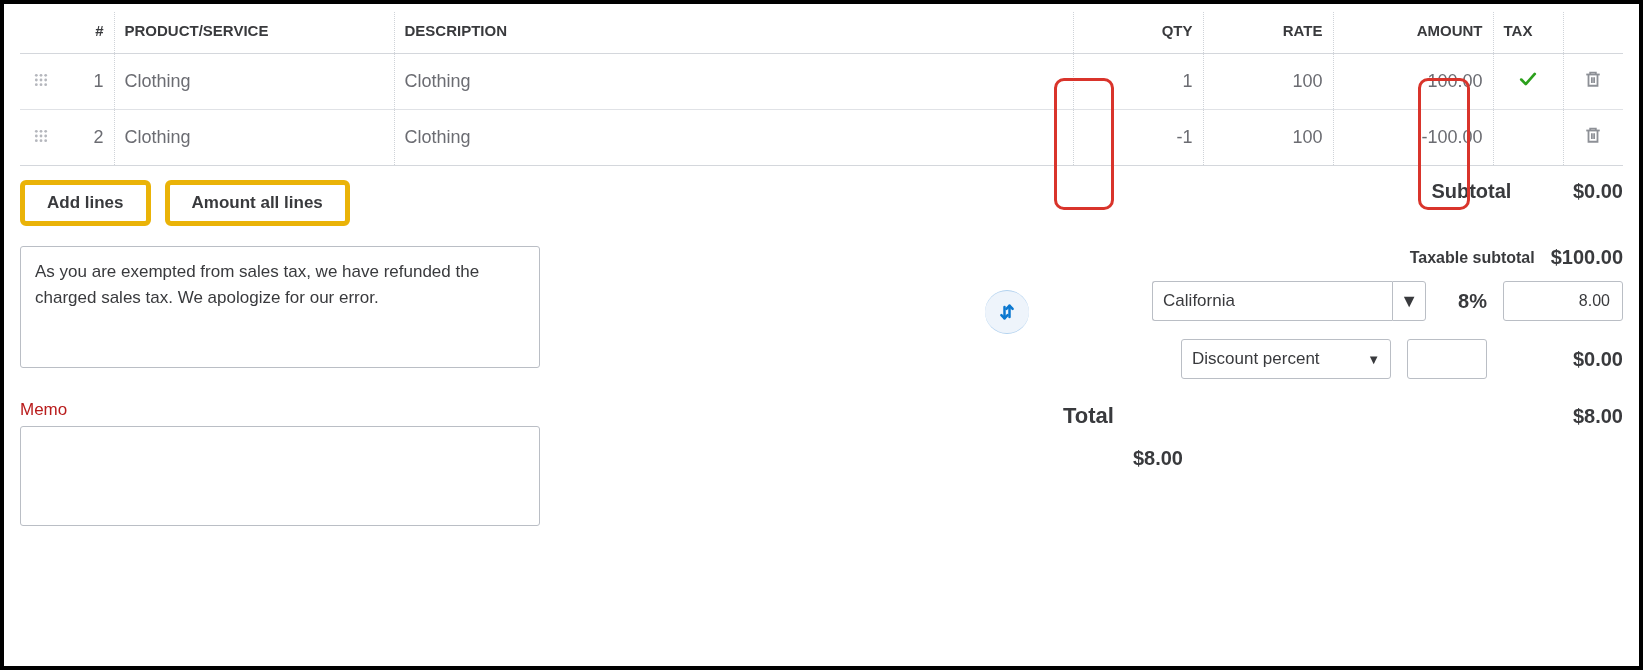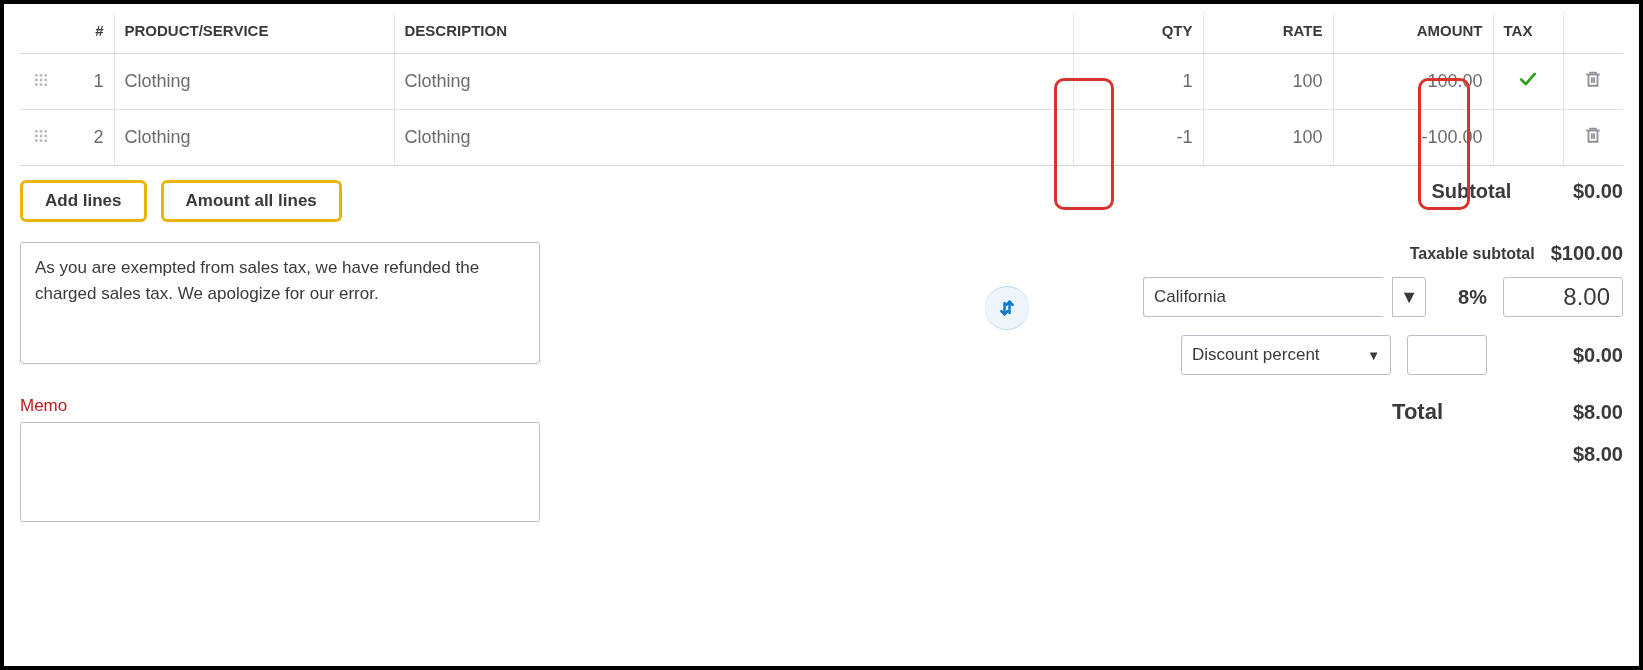--- a/index.html
+++ b/index.html
@@ -49,21 +49,21 @@
   table.lines td:first-child { border-right: none; }
   table.lines td.num-cell { color:#6b6c72; }
 
   .drag-handle { color:#b5b7bd; display:inline-flex; }
   .trash { color:#8d9096; display:inline-flex; cursor:pointer; }
   .checkmark { color:#2ca01c; display:inline-flex; }
 
   .below-row { display:flex; justify-content:space-between; align-items:flex-start; margin-top:14px; }
   .btn-row { display:flex; gap:14px; }
   .btn {
-    border:3px solid #eab308;
+    border:5px solid #eab308;
     border-radius:6px;
     background:#fff;
     padding:8px 22px;
     font-size:17px;
     font-weight:600;
     color:#393a3d;
     cursor:pointer;
   }
   .subtotal-line { text-align:right; font-size:20px; font-weight:700; color:#393a3d; }
   .subtotal-line .label { margin-right:56px;text-align:center; }
@@ -95,31 +95,31 @@
   .totals .row .lbl { font-size:17px; color:#393a3d; }
   .totals .row .val { width:120px; text-align:right; font-size:20px; font-weight:700; }
   .totals .row.small .lbl { font-size:16px; font-weight:700; color:#393a3d; }
   .totals .row.small .val { font-size:20px; }
   .select {
     border:1px solid #babec5; border-radius:3px; height:40px;
     display:flex; align-items:center; padding:0 10px; font-size:17px; color:#393a3d;
     background:#fff; cursor:pointer;
   }
   .select .caret { margin-left:auto; font-size:13px; color:#393a3d; }
-  .tax-select-wrap { display:flex; align-items:center; gap:9px; }
+  .tax-select-wrap { display:flex; align-items:center; gap:0; }
   .tax-select { width:240px; border-right:none; border-top-right-radius:0; border-bottom-right-radius:0;}
   .tax-caretbox { width:34px; border:1px solid #babec5; border-left:1px solid #babec5; border-radius:0 3px 3px 0; height:40px; display:flex; align-items:center; justify-content:center; cursor:pointer;}
   .pct { font-size:20px; font-weight:700; margin-left:16px; }
   .num-input {
     width:120px; height:40px; border:1px solid #babec5; border-radius:3px;
-    text-align:right; padding:0 12px; font-size:24px; color:#393a3d; font-family:inherit;
+    text-align:right; padding:0 12px; font-size:16px; color:#393a3d; font-family:inherit;
   }
   .num-input.small { width:80px; }
   .disc-row .select { width:210px; }
-  .big-total-row { display:flex; justify-content:flex-end; align-items:baseline; gap:60px; margin-top:24px; }
+  .big-total-row { display:flex; justify-content:space-between; align-items:baseline; gap:60px; margin-top:24px; }
   .big-total-row .lbl { font-size:22px; font-weight:700; }
   .big-total-row .val { font-size:20px; font-weight:700; width:120px; text-align:right;}
   .highlight-box {
     position:absolute; border:3px solid #d9342b; border-radius:10px; pointer-events:none;
   }
   .hl-qty { top:74px; left:1050px; width:60px; height:132px; }
   .hl-tax { top:74px; left:1414px; width:52px; height:132px; }
 </style>
 </head>
 <body>

